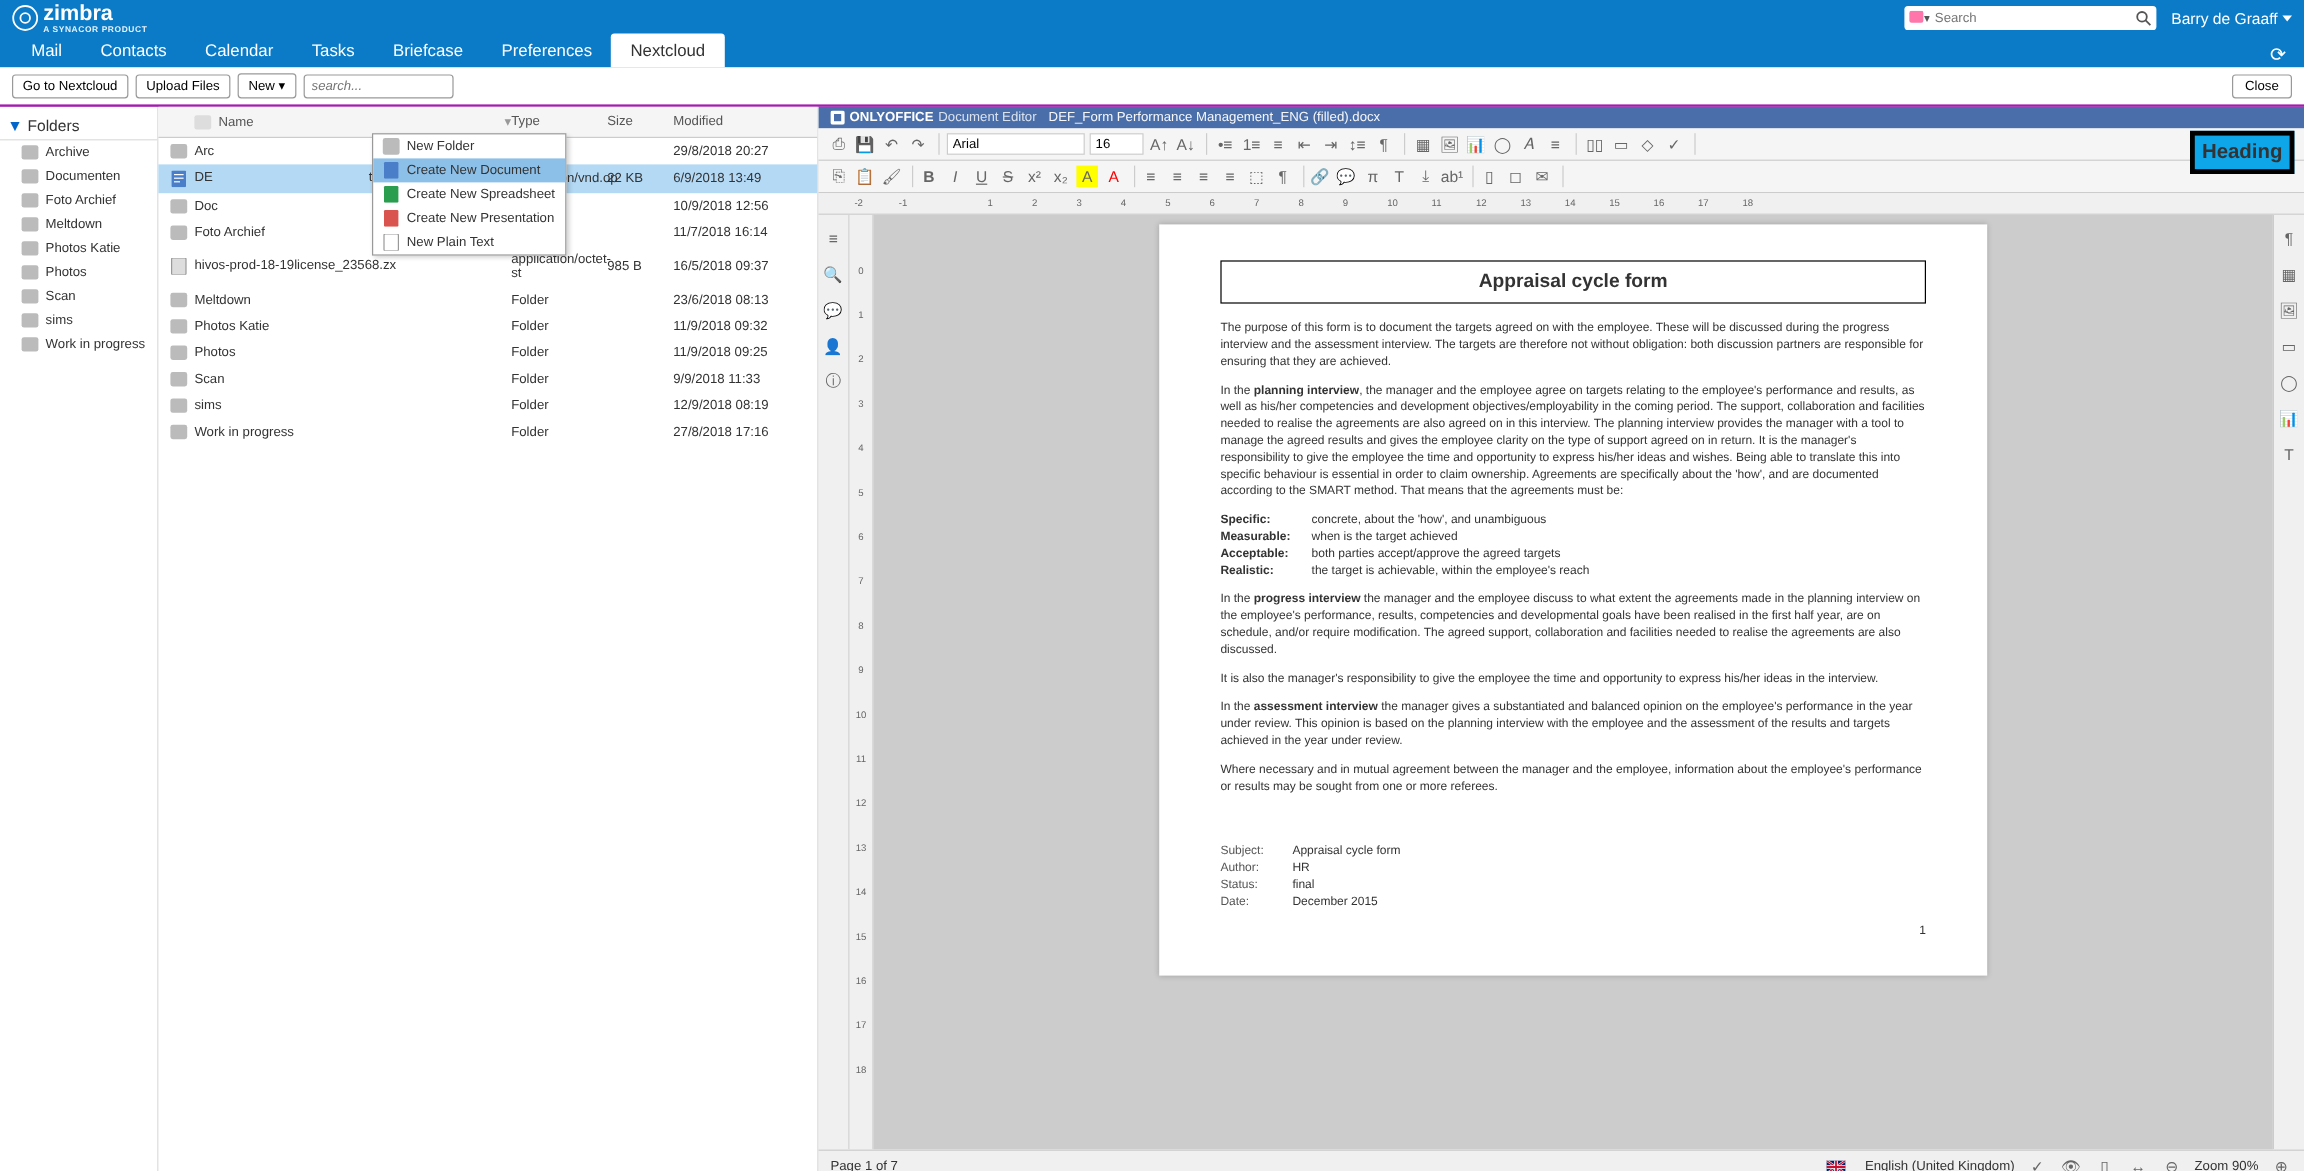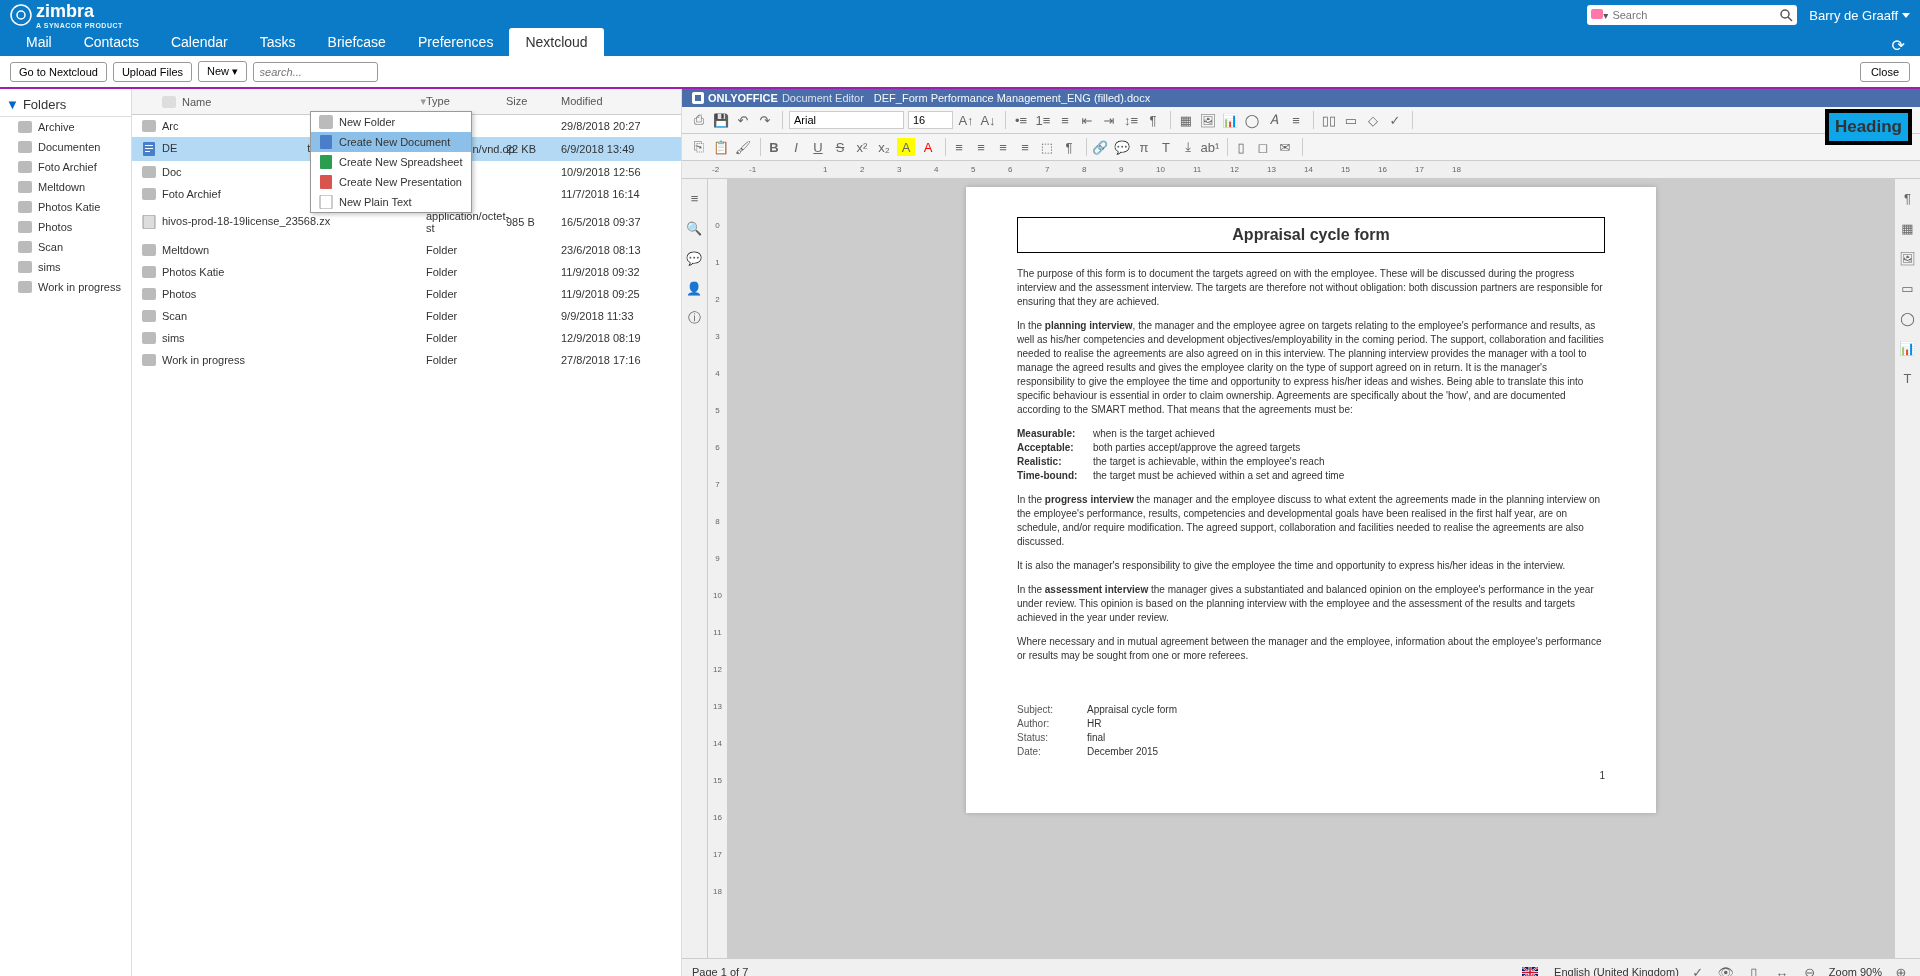--- a/index.html
+++ b/index.html
@@ -56,21 +56,21 @@
 .doc-canvas{flex:1;background:#ccc;overflow:auto;display:flex;flex-direction:column;align-items:center;padding:8px;position:relative}
 .v-ruler{width:20px;background:#f0f0f0;border-right:1px solid #ccc;font-size:8px;color:#666;display:flex;flex-direction:column;align-items:center;padding-top:5px}
 .v-ruler span{height:37px}
 .page{background:#fff;width:690px;min-height:620px;padding:30px 51px;box-shadow:0 0 5px rgba(0,0,0,0.2);font-size:10px;line-height:1.4;color:#333}
 .doc-heading{text-align:center;font-size:16px;font-weight:bold;border:1px solid #000;padding:6px;margin-bottom:14px}
 .page p{margin-bottom:10px}
 .def-table{margin:10px 0}
 .def-row{display:flex;gap:12px;font-size:10px}
 .def-label{width:64px}
 .meta-table{margin-top:40px;font-size:10px}
-.meta-row{display:flex;gap:20px}
+.meta-row{display:flex;gap:10px}
 .meta-label{width:50px;color:#555}
 .status-bar{background:#f0f0f0;border-top:1px solid #ccc;padding:4px 10px;font-size:11px;display:flex;align-items:center;justify-content:space-between}
 .status-right{display:flex;align-items:center;gap:10px}
 .flag{width:16px;height:11px;display:inline-block}
 .triangle-down{width:0;height:0;border-left:4px solid transparent;border-right:4px solid transparent;border-top:5px solid #fff;display:inline-block}
 svg{display:block}
 </style>
 </head>
 <body>
 
@@ -470,34 +470,34 @@
           <span>17</span>
           <span>18</span>
         </div>
       <div class="doc-canvas">
         <div class="page">
           <div class="doc-heading">Appraisal cycle form</div>
           <p><span>The purpose of this form is to document the targets agreed on with the employee. </span><span>These will be discussed during the progress interview and the assessment interview. The targets are therefore not without obligation: both discussion partners are responsible for ensuring that they are achieved.</span></p>
           <p><span>In the </span><b>planning interview</b><span>, the manager and the employee agree on targets relating to the employee's performance and results, as well as his/her competencies and development objectives/employability in the coming period. The support, collaboration and facilities needed to realise the agreements are also agreed on in this interview. The planning interview provides the manager with a tool to manage the agreed results and gives the employee clarity on the type of support agreed on in return. It is the manager's responsibility to give the employee the time and opportunity to express his/her ideas and wishes. Being able to translate this into specific behaviour is essential in order to claim ownership. Agreements are specifically about the 'how', and are documented according to the SMART method. That means that the agreements must be:</span></p>
           <div class="def-table" id="def-table">
               <div class="def-row">
+                <b class="def-label">Specific:</b>
+                <span>concrete, about the 'how', and unambiguous</span>
+              </div>
+              <div class="def-row">
                 <b class="def-label">Measurable:</b>
                 <span>when is the target achieved</span>
               </div>
               <div class="def-row">
                 <b class="def-label">Acceptable:</b>
                 <span>both parties accept/approve the agreed targets</span>
               </div>
               <div class="def-row">
                 <b class="def-label">Realistic:</b>
                 <span>the target is achievable, within the employee's reach</span>
-              </div>
-              <div class="def-row">
-                <b class="def-label">Time-bound:</b>
-                <span>the target must be achieved within a set and agreed time</span>
               </div>
             </div>
           <p><span>In the </span><b>progress interview</b><span> the manager and the employee discuss to what extent the agreements made in the planning interview on the employee's performance, results, competencies and developmental goals have been realised in the first half year, are on schedule, and/or require modification. The agreed support, collaboration and facilities needed to realise the agreements are also discussed.</span></p>
           <p>It is also the manager's responsibility to give the employee the time and opportunity to express his/her ideas in the interview.</p>
           <p><span>In the </span><b>assessment interview</b><span> the manager gives a substantiated and balanced opinion on the employee's performance in the year under review. This opinion is based on the planning interview with the employee and the assessment of the results and targets achieved in the year under review.</span></p>
           <p>Where necessary and in mutual agreement between the manager and the employee, information about the employee's performance or results may be sought from one or more referees.</p>
           <div class="meta-table" id="meta-table">
               <div class="meta-row">
                 <span class="meta-label">Subject:</span>
                 <span>Appraisal cycle form</span>

